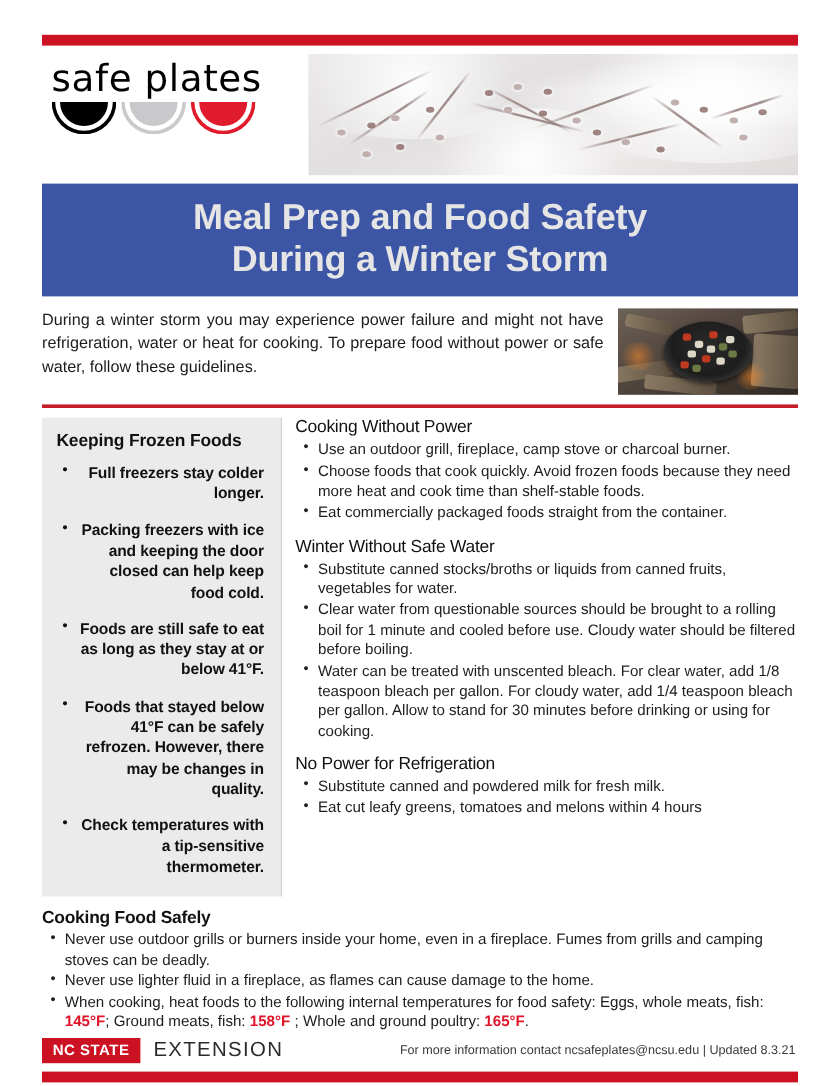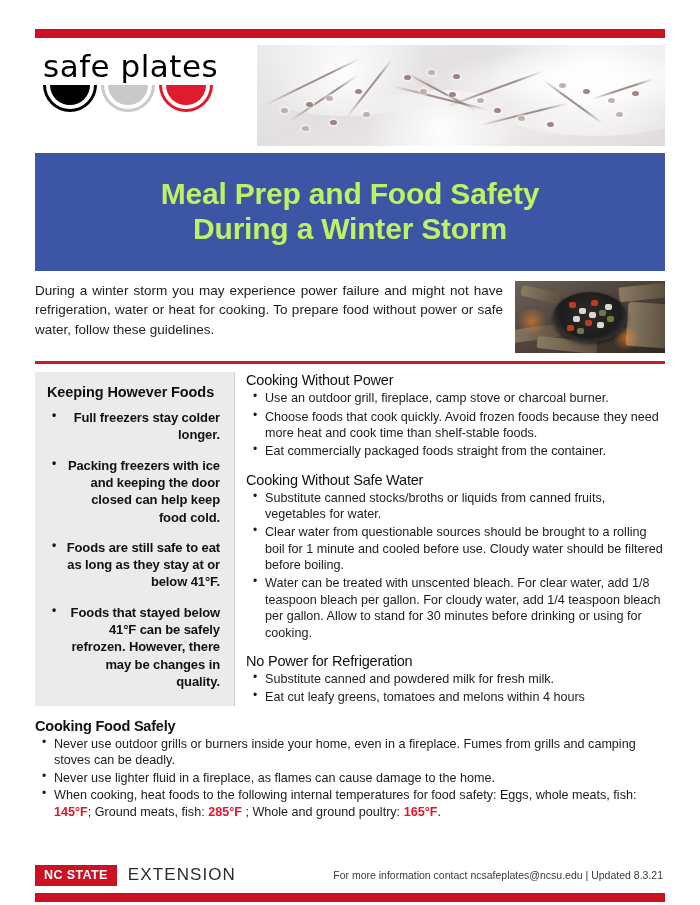--- a/index.html
+++ b/index.html
@@ -121,22 +121,22 @@
   }
 
   
   .title-banner {
     background: #3c55a5;
     margin-top: 7px;
     padding: 11px 10px 13px;
     text-align: center;
   }
   .title-banner h1 {
-    margin: 12px;
-    color: #bef264;
+    margin: 0;
+    color: #e5e5e5;
     font-family: "Liberation Sans", sans-serif;
     font-weight: bold;
     font-size: 30px;
     line-height: 1.17;
     letter-spacing: -0.2px;
   }
   .title-line { display: block; }
 
   
   .intro-row {
@@ -424,42 +424,43 @@
         <span class="veg white" style="left:36px;top:20px;"></span>
       </div>
     </div>
   </div>
 
   <div class="divider-red"></div>
 
   <div class="body-cols">
 
     <aside class="sidebar">
-      <h2>Keeping However Foods</h2>
+      <h2>Keeping Frozen Foods</h2>
       <ul>
         <li>Full freezers stay colder longer.</li>
         <li>Packing freezers with ice and keeping the door closed can help keep food cold.</li>
         <li>Foods are still safe to eat as long as they stay at or below 41°F.</li>
         <li>Foods that stayed below 41°F can be safely refrozen. However, there may be changes in quality.</li>
+        <li>Check temperatures with a tip-sensitive thermometer.</li>
       </ul>
     </aside>
 
     <div class="maincol">
 
       <section>
         <h2>Cooking Without Power</h2>
         <ul>
           <li>Use an outdoor grill, fireplace, camp stove or charcoal burner.</li>
           <li>Choose foods that cook quickly. Avoid frozen foods because they need more heat and cook time than shelf-stable foods.</li>
           <li>Eat commercially packaged foods straight from the container.</li>
         </ul>
       </section>
 
       <section>
-        <h2>Cooking Without Safe Water</h2>
+        <h2>Winter Without Safe Water</h2>
         <ul>
           <li>Substitute canned stocks/broths or liquids from canned fruits, vegetables for water.</li>
           <li>Clear water from questionable sources should be brought to a rolling boil for 1 minute and cooled before use. Cloudy water should be filtered before boiling.</li>
           <li>Water can be treated with unscented bleach. For clear water, add 1/8 teaspoon bleach per gallon. For cloudy water, add 1/4 teaspoon bleach per gallon. Allow to stand for 30 minutes before drinking or using for cooking.</li>
         </ul>
       </section>
 
       <section>
         <h2>No Power for Refrigeration</h2>
         <ul>
@@ -469,21 +470,21 @@
       </section>
 
     </div>
   </div>
 
   <div class="bottom-section">
     <h2>Cooking Food Safely</h2>
     <ul>
       <li>Never use outdoor grills or burners inside your home, even in a fireplace. Fumes from grills and camping stoves can be deadly.</li>
       <li>Never use lighter fluid in a fireplace, as flames can cause damage to the home.</li>
-      <li><span>When cooking, heat foods to the following internal temperatures for food safety: Eggs, whole meats, fish: </span><span class="temp">145°F</span><span>; Ground meats, fish: </span><span class="temp">285°F</span><span> ; Whole and ground poultry: </span><span class="temp">165°F</span><span>.</span></li>
+      <li><span>When cooking, heat foods to the following internal temperatures for food safety: Eggs, whole meats, fish: </span><span class="temp">145°F</span><span>; Ground meats, fish: </span><span class="temp">158°F</span><span> ; Whole and ground poultry: </span><span class="temp">165°F</span><span>.</span></li>
     </ul>
   </div>
 
   <div class="footer">
     <div class="ncstate-badge">NC STATE</div>
     <div class="extension-word">EXTENSION</div>
     <div class="footer-contact">For more information contact ncsafeplates@ncsu.edu | Updated 8.3.21</div>
   </div>
 
   <div class="rule-bottom-wrap">

